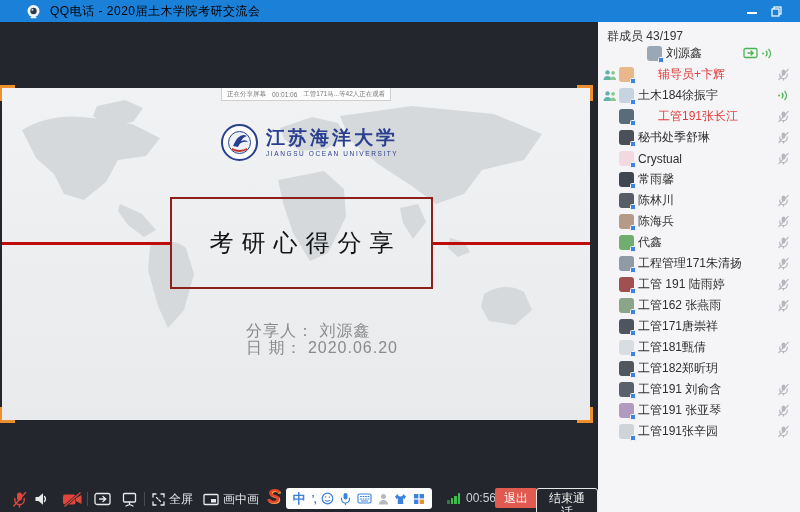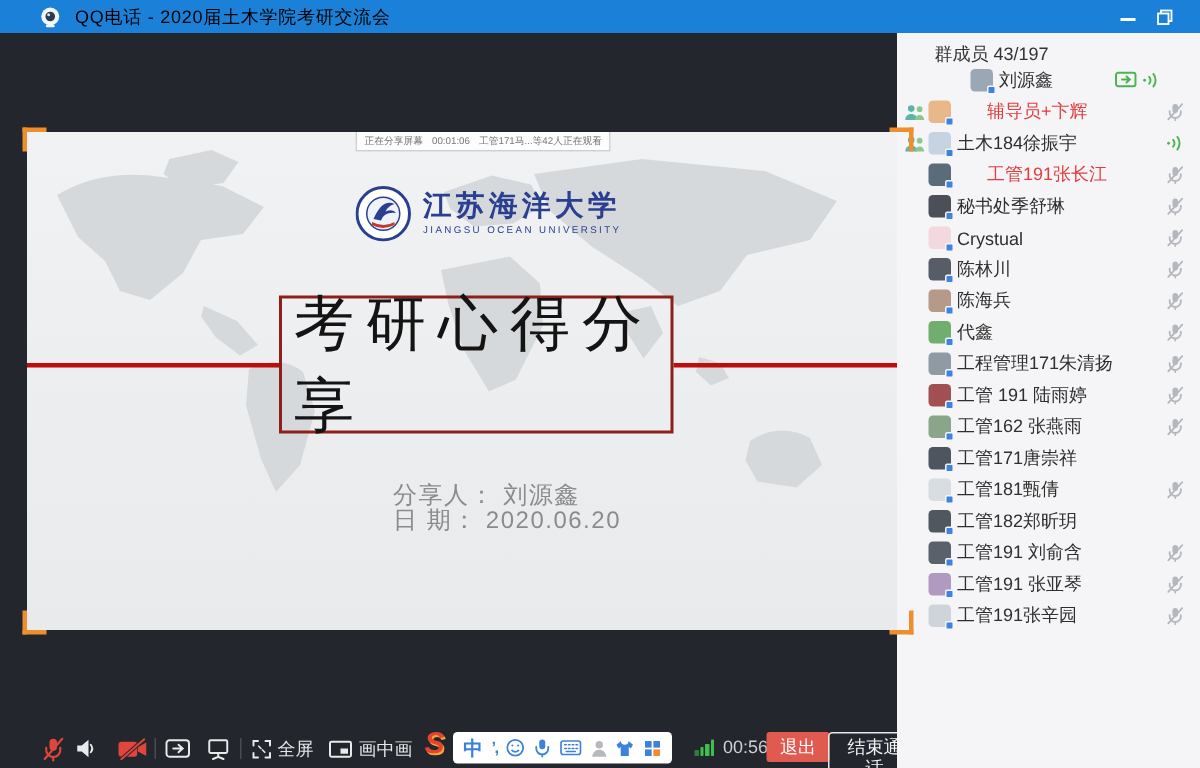--- a/index.html
+++ b/index.html
@@ -11,21 +11,21 @@
   .titlebar{position:absolute;top:0;left:0;right:0;height:22px;background:#1b80d8;
             display:flex;align-items:center;color:#fff;}
   .tb-logo{margin-left:26px;width:15px;height:15px;flex:0 0 auto;}
   .tb-title{margin-left:9px;font-size:12px;color:#000000;letter-spacing:.5px;}
   .win-btns{margin-left:auto;display:flex;align-items:center;gap:14px;margin-right:18px;}
   .btn-min{width:10px;height:10px;position:relative;cursor:default;}
   .btn-min::after{content:"";position:absolute;left:0;right:0;bottom:2px;border-bottom:2px solid #fff;}
   .btn-restore{width:11px;height:11px;}
 
   
-  .main-left{position:absolute;top:22px;left:16px;width:526px;bottom:0;background:#23272d;}
+  .main-left{position:absolute;top:22px;left:0;width:526px;bottom:0;background:#23272d;}
 
   
   .share-region{position:absolute;left:1px;top:65px;width:590px;height:334px;}
   .corner{position:absolute;width:13px;height:13px;border:3px solid #ee8f2e;z-index:5;}
   .corner.tl{top:-2px;left:-2px;border-right:none;border-bottom:none;}
   .corner.tr{top:-2px;right:-2px;border-left:none;border-bottom:none;}
   .corner.bl{bottom:-2px;left:-2px;border-right:none;border-top:none;}
   .corner.br{bottom:-2px;right:-2px;border-left:none;border-top:none;}
 
   .slide{position:absolute;left:1px;top:1px;right:1px;bottom:1px;overflow:hidden;
@@ -44,21 +44,21 @@
   .logo-cn{font-family:"Liberation Serif",serif;font-weight:bold;font-size:19px;
            color:#2a3f8f;letter-spacing:3px;line-height:20px;}
   .logo-en{font-size:6.5px;color:#2a3f8f;letter-spacing:1.6px;margin-top:2px;}
 
   
   .red-line{position:absolute;top:154px;height:3px;background:#bf0b0b;}
   .red-line.left{left:0;width:168px;}
   .red-line.right{left:431px;right:0;}
   .title-box{position:absolute;left:168px;top:109px;width:259px;height:88px;
              border:2px solid #8e201a;display:flex;align-items:center;justify-content:center;}
-  .slide-title{font-family:Liberation Mono, monospace;font-size:40px;color:#141414;
+  .slide-title{font-family:Liberation Mono, monospace;font-size:24px;color:#141414;
                letter-spacing:8px;padding-left:8px;}
 
   
   .presenter-block{position:absolute;left:244px;top:234px;font-size:16px;color:#8b8b8b;
                    line-height:17px;letter-spacing:1px;}
 
   
   .toolbar{position:absolute;left:0;top:464px;width:598px;height:26px;}
   .tb-item{position:absolute;top:0;height:26px;display:flex;align-items:center;gap:4px;
            color:#e4e6e8;font-size:12px;}
@@ -73,21 +73,21 @@
   .signal{position:absolute;left:447px;top:6px;display:flex;align-items:flex-end;gap:1px;height:12px;}
   .signal i{display:block;width:2.5px;background:#3fbf4f;border-radius:.5px;}
   .timer{position:absolute;left:466px;top:5px;font-size:12px;color:#cdd0d4;}
   .btn-exit{position:absolute;left:495px;top:2px;background:#e05a50;color:#fff;font-size:12px;
             border:none;border-radius:2px;padding:3px 9px;line-height:14px;}
   .btn-endcall{position:absolute;left:536px;top:2px;background:transparent;color:#f2f2f2;
                font-size:12px;border:1px solid #e8e8e8;border-radius:3px;padding:2px 7px;line-height:14px;}
 
   
   .sidebar{position:absolute;top:22px;left:598px;right:0;bottom:0;background:#f5f5f7;overflow:hidden;}
-  .sb-header{padding:6px 0 3px 25px;font-size:12px;color:#333;}
+  .sb-header{padding:6px 0 3px 9px;font-size:12px;color:#333;}
   .member-list{position:absolute;top:21px;left:0;right:0;bottom:0;}
   .member-row{height:21px;display:flex;align-items:center;padding-left:4px;}
   .member-row.owner{padding-left:32px;}
   .m-prefix{width:16px;height:12px;flex:0 0 auto;display:inline-flex;}
   .m-avatar{width:15px;height:15px;border-radius:3px;position:relative;flex:0 0 auto;margin-left:1px;}
   .m-badge{position:absolute;right:-2px;bottom:-2px;width:6.5px;height:6.5px;background:#3e83e0;
            border-radius:1.5px;border:1px solid #f5f5f7;box-sizing:border-box;}
   .m-name{margin-left:4px;font-size:12px;color:#2f2f2f;white-space:nowrap;}
   .m-name.red{color:#e23c3c;margin-left:24px;}
   .m-right{margin-left:auto;padding-right:10px;display:flex;align-items:center;gap:3px;}
@@ -461,255 +461,278 @@
         <g fill="#5fb3a8">
                 <circle cx="5" cy="3.4" r="2.2"></circle>
                 <path d="M1 11c0-2.5 1.8-4 4-4s4 1.5 4 4z"></path>
               </g>
         <g fill="#8ac88f">
                 <circle cx="10.6" cy="3.8" r="1.9"></circle>
                 <path d="M7.4 11c.2-2.2 1.6-3.4 3.2-3.4 1.5 0 2.9 1.3 3.1 3.4z"></path>
               </g>
       </svg>
     </span>
-    <span class="m-avatar" style="background: rgb(86, 93, 102);">
-            <i class="m-badge"></i>
-          </span>
-    <span class="m-name">陈林川</span>
-    <span class="m-right">
-
-      <span class="ic-muted" style="display: inline-flex;">
-        <svg width="13" height="13" viewBox="0 0 14 14" fill="none" stroke="#b4b8be" stroke-width="1.3" stroke-linecap="round">
-          <rect x="5" y="1.5" width="4" height="6.5" rx="2" fill="#b4b8be" stroke="none"></rect>
-          <path d="M3 6.5v1a4 4 0 0 0 8 0v-1M7 11.5v1.5M2 12.5 12 1.5"></path>
-        </svg>
-      </span>
-    </span>
-  </div>
-        <div class="member-row">
-    <span class="m-prefix" style="visibility: hidden;">
-      <svg width="16" height="12" viewBox="0 0 15 12">
-        <g fill="#5fb3a8">
-                <circle cx="5" cy="3.4" r="2.2"></circle>
-                <path d="M1 11c0-2.5 1.8-4 4-4s4 1.5 4 4z"></path>
-              </g>
-        <g fill="#8ac88f">
-                <circle cx="10.6" cy="3.8" r="1.9"></circle>
-                <path d="M7.4 11c.2-2.2 1.6-3.4 3.2-3.4 1.5 0 2.9 1.3 3.1 3.4z"></path>
-              </g>
-      </svg>
-    </span>
-    <span class="m-avatar" style="background: rgb(181, 154, 138);">
-            <i class="m-badge"></i>
-          </span>
-    <span class="m-name">陈海兵</span>
-    <span class="m-right">
-
-      <span class="ic-muted" style="display: inline-flex;">
-        <svg width="13" height="13" viewBox="0 0 14 14" fill="none" stroke="#b4b8be" stroke-width="1.3" stroke-linecap="round">
-          <rect x="5" y="1.5" width="4" height="6.5" rx="2" fill="#b4b8be" stroke="none"></rect>
-          <path d="M3 6.5v1a4 4 0 0 0 8 0v-1M7 11.5v1.5M2 12.5 12 1.5"></path>
-        </svg>
-      </span>
-    </span>
-  </div>
-        <div class="member-row">
-    <span class="m-prefix" style="visibility: hidden;">
-      <svg width="16" height="12" viewBox="0 0 15 12">
-        <g fill="#5fb3a8">
-                <circle cx="5" cy="3.4" r="2.2"></circle>
-                <path d="M1 11c0-2.5 1.8-4 4-4s4 1.5 4 4z"></path>
-              </g>
-        <g fill="#8ac88f">
-                <circle cx="10.6" cy="3.8" r="1.9"></circle>
-                <path d="M7.4 11c.2-2.2 1.6-3.4 3.2-3.4 1.5 0 2.9 1.3 3.1 3.4z"></path>
-              </g>
-      </svg>
-    </span>
-    <span class="m-avatar" style="background: rgb(111, 174, 111);">
-            <i class="m-badge"></i>
-          </span>
-    <span class="m-name">代鑫</span>
-    <span class="m-right">
-
-      <span class="ic-muted" style="display: inline-flex;">
-        <svg width="13" height="13" viewBox="0 0 14 14" fill="none" stroke="#b4b8be" stroke-width="1.3" stroke-linecap="round">
-          <rect x="5" y="1.5" width="4" height="6.5" rx="2" fill="#b4b8be" stroke="none"></rect>
-          <path d="M3 6.5v1a4 4 0 0 0 8 0v-1M7 11.5v1.5M2 12.5 12 1.5"></path>
-        </svg>
-      </span>
-    </span>
-  </div>
-        <div class="member-row">
-    <span class="m-prefix" style="visibility: hidden;">
-      <svg width="16" height="12" viewBox="0 0 15 12">
-        <g fill="#5fb3a8">
-                <circle cx="5" cy="3.4" r="2.2"></circle>
-                <path d="M1 11c0-2.5 1.8-4 4-4s4 1.5 4 4z"></path>
-              </g>
-        <g fill="#8ac88f">
-                <circle cx="10.6" cy="3.8" r="1.9"></circle>
-                <path d="M7.4 11c.2-2.2 1.6-3.4 3.2-3.4 1.5 0 2.9 1.3 3.1 3.4z"></path>
-              </g>
-      </svg>
-    </span>
-    <span class="m-avatar" style="background: rgb(143, 154, 165);">
-            <i class="m-badge"></i>
-          </span>
-    <span class="m-name">工程管理171朱清扬</span>
-    <span class="m-right">
-
-      <span class="ic-muted" style="display: inline-flex;">
-        <svg width="13" height="13" viewBox="0 0 14 14" fill="none" stroke="#b4b8be" stroke-width="1.3" stroke-linecap="round">
-          <rect x="5" y="1.5" width="4" height="6.5" rx="2" fill="#b4b8be" stroke="none"></rect>
-          <path d="M3 6.5v1a4 4 0 0 0 8 0v-1M7 11.5v1.5M2 12.5 12 1.5"></path>
-        </svg>
-      </span>
-    </span>
-  </div>
-        <div class="member-row">
-    <span class="m-prefix" style="visibility: hidden;">
-      <svg width="16" height="12" viewBox="0 0 15 12">
-        <g fill="#5fb3a8">
-                <circle cx="5" cy="3.4" r="2.2"></circle>
-                <path d="M1 11c0-2.5 1.8-4 4-4s4 1.5 4 4z"></path>
-              </g>
-        <g fill="#8ac88f">
-                <circle cx="10.6" cy="3.8" r="1.9"></circle>
-                <path d="M7.4 11c.2-2.2 1.6-3.4 3.2-3.4 1.5 0 2.9 1.3 3.1 3.4z"></path>
-              </g>
-      </svg>
-    </span>
-    <span class="m-avatar" style="background: rgb(160, 80, 80);">
-            <i class="m-badge"></i>
-          </span>
-    <span class="m-name">工管 191 陆雨婷</span>
-    <span class="m-right">
-
-      <span class="ic-muted" style="display: inline-flex;">
-        <svg width="13" height="13" viewBox="0 0 14 14" fill="none" stroke="#b4b8be" stroke-width="1.3" stroke-linecap="round">
-          <rect x="5" y="1.5" width="4" height="6.5" rx="2" fill="#b4b8be" stroke="none"></rect>
-          <path d="M3 6.5v1a4 4 0 0 0 8 0v-1M7 11.5v1.5M2 12.5 12 1.5"></path>
-        </svg>
-      </span>
-    </span>
-  </div>
-        <div class="member-row">
-    <span class="m-prefix" style="visibility: hidden;">
-      <svg width="16" height="12" viewBox="0 0 15 12">
-        <g fill="#5fb3a8">
-                <circle cx="5" cy="3.4" r="2.2"></circle>
-                <path d="M1 11c0-2.5 1.8-4 4-4s4 1.5 4 4z"></path>
-              </g>
-        <g fill="#8ac88f">
-                <circle cx="10.6" cy="3.8" r="1.9"></circle>
-                <path d="M7.4 11c.2-2.2 1.6-3.4 3.2-3.4 1.5 0 2.9 1.3 3.1 3.4z"></path>
-              </g>
-      </svg>
-    </span>
-    <span class="m-avatar" style="background: rgb(138, 165, 138);">
-            <i class="m-badge"></i>
-          </span>
-    <span class="m-name">工管162 张燕雨</span>
-    <span class="m-right">
-
-      <span class="ic-muted" style="display: inline-flex;">
-        <svg width="13" height="13" viewBox="0 0 14 14" fill="none" stroke="#b4b8be" stroke-width="1.3" stroke-linecap="round">
-          <rect x="5" y="1.5" width="4" height="6.5" rx="2" fill="#b4b8be" stroke="none"></rect>
-          <path d="M3 6.5v1a4 4 0 0 0 8 0v-1M7 11.5v1.5M2 12.5 12 1.5"></path>
-        </svg>
-      </span>
-    </span>
-  </div>
-        <div class="member-row">
-    <span class="m-prefix" style="visibility: hidden;">
-      <svg width="16" height="12" viewBox="0 0 15 12">
-        <g fill="#5fb3a8">
-                <circle cx="5" cy="3.4" r="2.2"></circle>
-                <path d="M1 11c0-2.5 1.8-4 4-4s4 1.5 4 4z"></path>
-              </g>
-        <g fill="#8ac88f">
-                <circle cx="10.6" cy="3.8" r="1.9"></circle>
-                <path d="M7.4 11c.2-2.2 1.6-3.4 3.2-3.4 1.5 0 2.9 1.3 3.1 3.4z"></path>
-              </g>
-      </svg>
-    </span>
-    <span class="m-avatar" style="background: rgb(78, 85, 94);">
-            <i class="m-badge"></i>
-          </span>
-    <span class="m-name">工管171唐崇祥</span>
+    <span class="m-avatar" style="background: rgb(63, 70, 80);">
+            <i class="m-badge"></i>
+          </span>
+    <span class="m-name">常雨馨</span>
     <span class="m-right">
       
       
       
     </span>
   </div>
         <div class="member-row">
     <span class="m-prefix" style="visibility: hidden;">
       <svg width="16" height="12" viewBox="0 0 15 12">
         <g fill="#5fb3a8">
                 <circle cx="5" cy="3.4" r="2.2"></circle>
                 <path d="M1 11c0-2.5 1.8-4 4-4s4 1.5 4 4z"></path>
               </g>
         <g fill="#8ac88f">
                 <circle cx="10.6" cy="3.8" r="1.9"></circle>
                 <path d="M7.4 11c.2-2.2 1.6-3.4 3.2-3.4 1.5 0 2.9 1.3 3.1 3.4z"></path>
               </g>
       </svg>
     </span>
-    <span class="m-avatar" style="background: rgb(216, 221, 226);">
-            <i class="m-badge"></i>
-          </span>
-    <span class="m-name">工管181甄倩</span>
-    <span class="m-right">
-
-      <span class="ic-muted" style="display: inline-flex;">
-        <svg width="13" height="13" viewBox="0 0 14 14" fill="none" stroke="#b4b8be" stroke-width="1.3" stroke-linecap="round">
-          <rect x="5" y="1.5" width="4" height="6.5" rx="2" fill="#b4b8be" stroke="none"></rect>
-          <path d="M3 6.5v1a4 4 0 0 0 8 0v-1M7 11.5v1.5M2 12.5 12 1.5"></path>
-        </svg>
-      </span>
-    </span>
-  </div>
-        <div class="member-row">
-    <span class="m-prefix" style="visibility: hidden;">
-      <svg width="16" height="12" viewBox="0 0 15 12">
-        <g fill="#5fb3a8">
-                <circle cx="5" cy="3.4" r="2.2"></circle>
-                <path d="M1 11c0-2.5 1.8-4 4-4s4 1.5 4 4z"></path>
-              </g>
-        <g fill="#8ac88f">
-                <circle cx="10.6" cy="3.8" r="1.9"></circle>
-                <path d="M7.4 11c.2-2.2 1.6-3.4 3.2-3.4 1.5 0 2.9 1.3 3.1 3.4z"></path>
-              </g>
-      </svg>
-    </span>
-    <span class="m-avatar" style="background: rgb(80, 87, 95);">
-            <i class="m-badge"></i>
-          </span>
-    <span class="m-name">工管182郑昕玥</span>
+    <span class="m-avatar" style="background: rgb(86, 93, 102);">
+            <i class="m-badge"></i>
+          </span>
+    <span class="m-name">陈林川</span>
+    <span class="m-right">
+
+      <span class="ic-muted" style="display: inline-flex;">
+        <svg width="13" height="13" viewBox="0 0 14 14" fill="none" stroke="#b4b8be" stroke-width="1.3" stroke-linecap="round">
+          <rect x="5" y="1.5" width="4" height="6.5" rx="2" fill="#b4b8be" stroke="none"></rect>
+          <path d="M3 6.5v1a4 4 0 0 0 8 0v-1M7 11.5v1.5M2 12.5 12 1.5"></path>
+        </svg>
+      </span>
+    </span>
+  </div>
+        <div class="member-row">
+    <span class="m-prefix" style="visibility: hidden;">
+      <svg width="16" height="12" viewBox="0 0 15 12">
+        <g fill="#5fb3a8">
+                <circle cx="5" cy="3.4" r="2.2"></circle>
+                <path d="M1 11c0-2.5 1.8-4 4-4s4 1.5 4 4z"></path>
+              </g>
+        <g fill="#8ac88f">
+                <circle cx="10.6" cy="3.8" r="1.9"></circle>
+                <path d="M7.4 11c.2-2.2 1.6-3.4 3.2-3.4 1.5 0 2.9 1.3 3.1 3.4z"></path>
+              </g>
+      </svg>
+    </span>
+    <span class="m-avatar" style="background: rgb(181, 154, 138);">
+            <i class="m-badge"></i>
+          </span>
+    <span class="m-name">陈海兵</span>
+    <span class="m-right">
+
+      <span class="ic-muted" style="display: inline-flex;">
+        <svg width="13" height="13" viewBox="0 0 14 14" fill="none" stroke="#b4b8be" stroke-width="1.3" stroke-linecap="round">
+          <rect x="5" y="1.5" width="4" height="6.5" rx="2" fill="#b4b8be" stroke="none"></rect>
+          <path d="M3 6.5v1a4 4 0 0 0 8 0v-1M7 11.5v1.5M2 12.5 12 1.5"></path>
+        </svg>
+      </span>
+    </span>
+  </div>
+        <div class="member-row">
+    <span class="m-prefix" style="visibility: hidden;">
+      <svg width="16" height="12" viewBox="0 0 15 12">
+        <g fill="#5fb3a8">
+                <circle cx="5" cy="3.4" r="2.2"></circle>
+                <path d="M1 11c0-2.5 1.8-4 4-4s4 1.5 4 4z"></path>
+              </g>
+        <g fill="#8ac88f">
+                <circle cx="10.6" cy="3.8" r="1.9"></circle>
+                <path d="M7.4 11c.2-2.2 1.6-3.4 3.2-3.4 1.5 0 2.9 1.3 3.1 3.4z"></path>
+              </g>
+      </svg>
+    </span>
+    <span class="m-avatar" style="background: rgb(111, 174, 111);">
+            <i class="m-badge"></i>
+          </span>
+    <span class="m-name">代鑫</span>
+    <span class="m-right">
+
+      <span class="ic-muted" style="display: inline-flex;">
+        <svg width="13" height="13" viewBox="0 0 14 14" fill="none" stroke="#b4b8be" stroke-width="1.3" stroke-linecap="round">
+          <rect x="5" y="1.5" width="4" height="6.5" rx="2" fill="#b4b8be" stroke="none"></rect>
+          <path d="M3 6.5v1a4 4 0 0 0 8 0v-1M7 11.5v1.5M2 12.5 12 1.5"></path>
+        </svg>
+      </span>
+    </span>
+  </div>
+        <div class="member-row">
+    <span class="m-prefix" style="visibility: hidden;">
+      <svg width="16" height="12" viewBox="0 0 15 12">
+        <g fill="#5fb3a8">
+                <circle cx="5" cy="3.4" r="2.2"></circle>
+                <path d="M1 11c0-2.5 1.8-4 4-4s4 1.5 4 4z"></path>
+              </g>
+        <g fill="#8ac88f">
+                <circle cx="10.6" cy="3.8" r="1.9"></circle>
+                <path d="M7.4 11c.2-2.2 1.6-3.4 3.2-3.4 1.5 0 2.9 1.3 3.1 3.4z"></path>
+              </g>
+      </svg>
+    </span>
+    <span class="m-avatar" style="background: rgb(143, 154, 165);">
+            <i class="m-badge"></i>
+          </span>
+    <span class="m-name">工程管理171朱清扬</span>
+    <span class="m-right">
+
+      <span class="ic-muted" style="display: inline-flex;">
+        <svg width="13" height="13" viewBox="0 0 14 14" fill="none" stroke="#b4b8be" stroke-width="1.3" stroke-linecap="round">
+          <rect x="5" y="1.5" width="4" height="6.5" rx="2" fill="#b4b8be" stroke="none"></rect>
+          <path d="M3 6.5v1a4 4 0 0 0 8 0v-1M7 11.5v1.5M2 12.5 12 1.5"></path>
+        </svg>
+      </span>
+    </span>
+  </div>
+        <div class="member-row">
+    <span class="m-prefix" style="visibility: hidden;">
+      <svg width="16" height="12" viewBox="0 0 15 12">
+        <g fill="#5fb3a8">
+                <circle cx="5" cy="3.4" r="2.2"></circle>
+                <path d="M1 11c0-2.5 1.8-4 4-4s4 1.5 4 4z"></path>
+              </g>
+        <g fill="#8ac88f">
+                <circle cx="10.6" cy="3.8" r="1.9"></circle>
+                <path d="M7.4 11c.2-2.2 1.6-3.4 3.2-3.4 1.5 0 2.9 1.3 3.1 3.4z"></path>
+              </g>
+      </svg>
+    </span>
+    <span class="m-avatar" style="background: rgb(160, 80, 80);">
+            <i class="m-badge"></i>
+          </span>
+    <span class="m-name">工管 191 陆雨婷</span>
+    <span class="m-right">
+
+      <span class="ic-muted" style="display: inline-flex;">
+        <svg width="13" height="13" viewBox="0 0 14 14" fill="none" stroke="#b4b8be" stroke-width="1.3" stroke-linecap="round">
+          <rect x="5" y="1.5" width="4" height="6.5" rx="2" fill="#b4b8be" stroke="none"></rect>
+          <path d="M3 6.5v1a4 4 0 0 0 8 0v-1M7 11.5v1.5M2 12.5 12 1.5"></path>
+        </svg>
+      </span>
+    </span>
+  </div>
+        <div class="member-row">
+    <span class="m-prefix" style="visibility: hidden;">
+      <svg width="16" height="12" viewBox="0 0 15 12">
+        <g fill="#5fb3a8">
+                <circle cx="5" cy="3.4" r="2.2"></circle>
+                <path d="M1 11c0-2.5 1.8-4 4-4s4 1.5 4 4z"></path>
+              </g>
+        <g fill="#8ac88f">
+                <circle cx="10.6" cy="3.8" r="1.9"></circle>
+                <path d="M7.4 11c.2-2.2 1.6-3.4 3.2-3.4 1.5 0 2.9 1.3 3.1 3.4z"></path>
+              </g>
+      </svg>
+    </span>
+    <span class="m-avatar" style="background: rgb(138, 165, 138);">
+            <i class="m-badge"></i>
+          </span>
+    <span class="m-name">工管162 张燕雨</span>
+    <span class="m-right">
+
+      <span class="ic-muted" style="display: inline-flex;">
+        <svg width="13" height="13" viewBox="0 0 14 14" fill="none" stroke="#b4b8be" stroke-width="1.3" stroke-linecap="round">
+          <rect x="5" y="1.5" width="4" height="6.5" rx="2" fill="#b4b8be" stroke="none"></rect>
+          <path d="M3 6.5v1a4 4 0 0 0 8 0v-1M7 11.5v1.5M2 12.5 12 1.5"></path>
+        </svg>
+      </span>
+    </span>
+  </div>
+        <div class="member-row">
+    <span class="m-prefix" style="visibility: hidden;">
+      <svg width="16" height="12" viewBox="0 0 15 12">
+        <g fill="#5fb3a8">
+                <circle cx="5" cy="3.4" r="2.2"></circle>
+                <path d="M1 11c0-2.5 1.8-4 4-4s4 1.5 4 4z"></path>
+              </g>
+        <g fill="#8ac88f">
+                <circle cx="10.6" cy="3.8" r="1.9"></circle>
+                <path d="M7.4 11c.2-2.2 1.6-3.4 3.2-3.4 1.5 0 2.9 1.3 3.1 3.4z"></path>
+              </g>
+      </svg>
+    </span>
+    <span class="m-avatar" style="background: rgb(78, 85, 94);">
+            <i class="m-badge"></i>
+          </span>
+    <span class="m-name">工管171唐崇祥</span>
     <span class="m-right">
       
       
       
     </span>
   </div>
         <div class="member-row">
     <span class="m-prefix" style="visibility: hidden;">
       <svg width="16" height="12" viewBox="0 0 15 12">
         <g fill="#5fb3a8">
                 <circle cx="5" cy="3.4" r="2.2"></circle>
                 <path d="M1 11c0-2.5 1.8-4 4-4s4 1.5 4 4z"></path>
               </g>
         <g fill="#8ac88f">
                 <circle cx="10.6" cy="3.8" r="1.9"></circle>
                 <path d="M7.4 11c.2-2.2 1.6-3.4 3.2-3.4 1.5 0 2.9 1.3 3.1 3.4z"></path>
               </g>
       </svg>
     </span>
+    <span class="m-avatar" style="background: rgb(216, 221, 226);">
+            <i class="m-badge"></i>
+          </span>
+    <span class="m-name">工管181甄倩</span>
+    <span class="m-right">
+
+      <span class="ic-muted" style="display: inline-flex;">
+        <svg width="13" height="13" viewBox="0 0 14 14" fill="none" stroke="#b4b8be" stroke-width="1.3" stroke-linecap="round">
+          <rect x="5" y="1.5" width="4" height="6.5" rx="2" fill="#b4b8be" stroke="none"></rect>
+          <path d="M3 6.5v1a4 4 0 0 0 8 0v-1M7 11.5v1.5M2 12.5 12 1.5"></path>
+        </svg>
+      </span>
+    </span>
+  </div>
+        <div class="member-row">
+    <span class="m-prefix" style="visibility: hidden;">
+      <svg width="16" height="12" viewBox="0 0 15 12">
+        <g fill="#5fb3a8">
+                <circle cx="5" cy="3.4" r="2.2"></circle>
+                <path d="M1 11c0-2.5 1.8-4 4-4s4 1.5 4 4z"></path>
+              </g>
+        <g fill="#8ac88f">
+                <circle cx="10.6" cy="3.8" r="1.9"></circle>
+                <path d="M7.4 11c.2-2.2 1.6-3.4 3.2-3.4 1.5 0 2.9 1.3 3.1 3.4z"></path>
+              </g>
+      </svg>
+    </span>
+    <span class="m-avatar" style="background: rgb(80, 87, 95);">
+            <i class="m-badge"></i>
+          </span>
+    <span class="m-name">工管182郑昕玥</span>
+    <span class="m-right">
+      
+      
+      
+    </span>
+  </div>
+        <div class="member-row">
+    <span class="m-prefix" style="visibility: hidden;">
+      <svg width="16" height="12" viewBox="0 0 15 12">
+        <g fill="#5fb3a8">
+                <circle cx="5" cy="3.4" r="2.2"></circle>
+                <path d="M1 11c0-2.5 1.8-4 4-4s4 1.5 4 4z"></path>
+              </g>
+        <g fill="#8ac88f">
+                <circle cx="10.6" cy="3.8" r="1.9"></circle>
+                <path d="M7.4 11c.2-2.2 1.6-3.4 3.2-3.4 1.5 0 2.9 1.3 3.1 3.4z"></path>
+              </g>
+      </svg>
+    </span>
     <span class="m-avatar" style="background: rgb(90, 97, 106);">
             <i class="m-badge"></i>
           </span>
     <span class="m-name">工管191 刘俞含</span>
     <span class="m-right">
 
       <span class="ic-muted" style="display: inline-flex;">
         <svg width="13" height="13" viewBox="0 0 14 14" fill="none" stroke="#b4b8be" stroke-width="1.3" stroke-linecap="round">
           <rect x="5" y="1.5" width="4" height="6.5" rx="2" fill="#b4b8be" stroke="none"></rect>
           <path d="M3 6.5v1a4 4 0 0 0 8 0v-1M7 11.5v1.5M2 12.5 12 1.5"></path>

